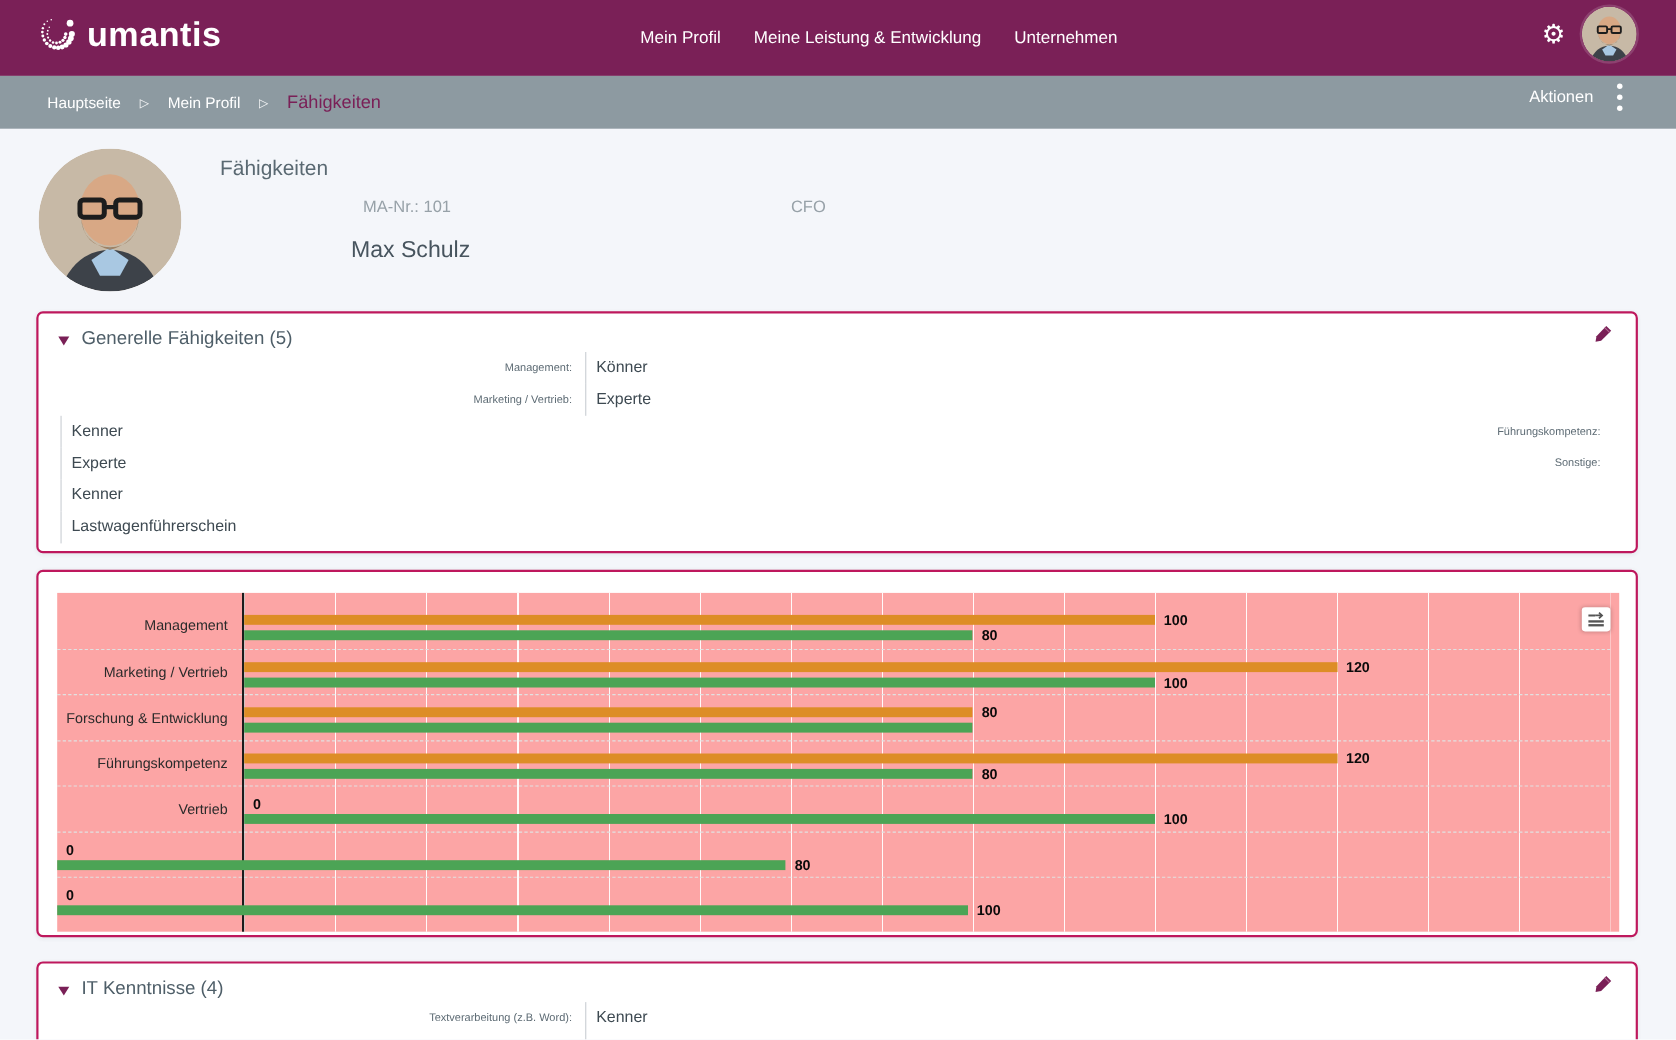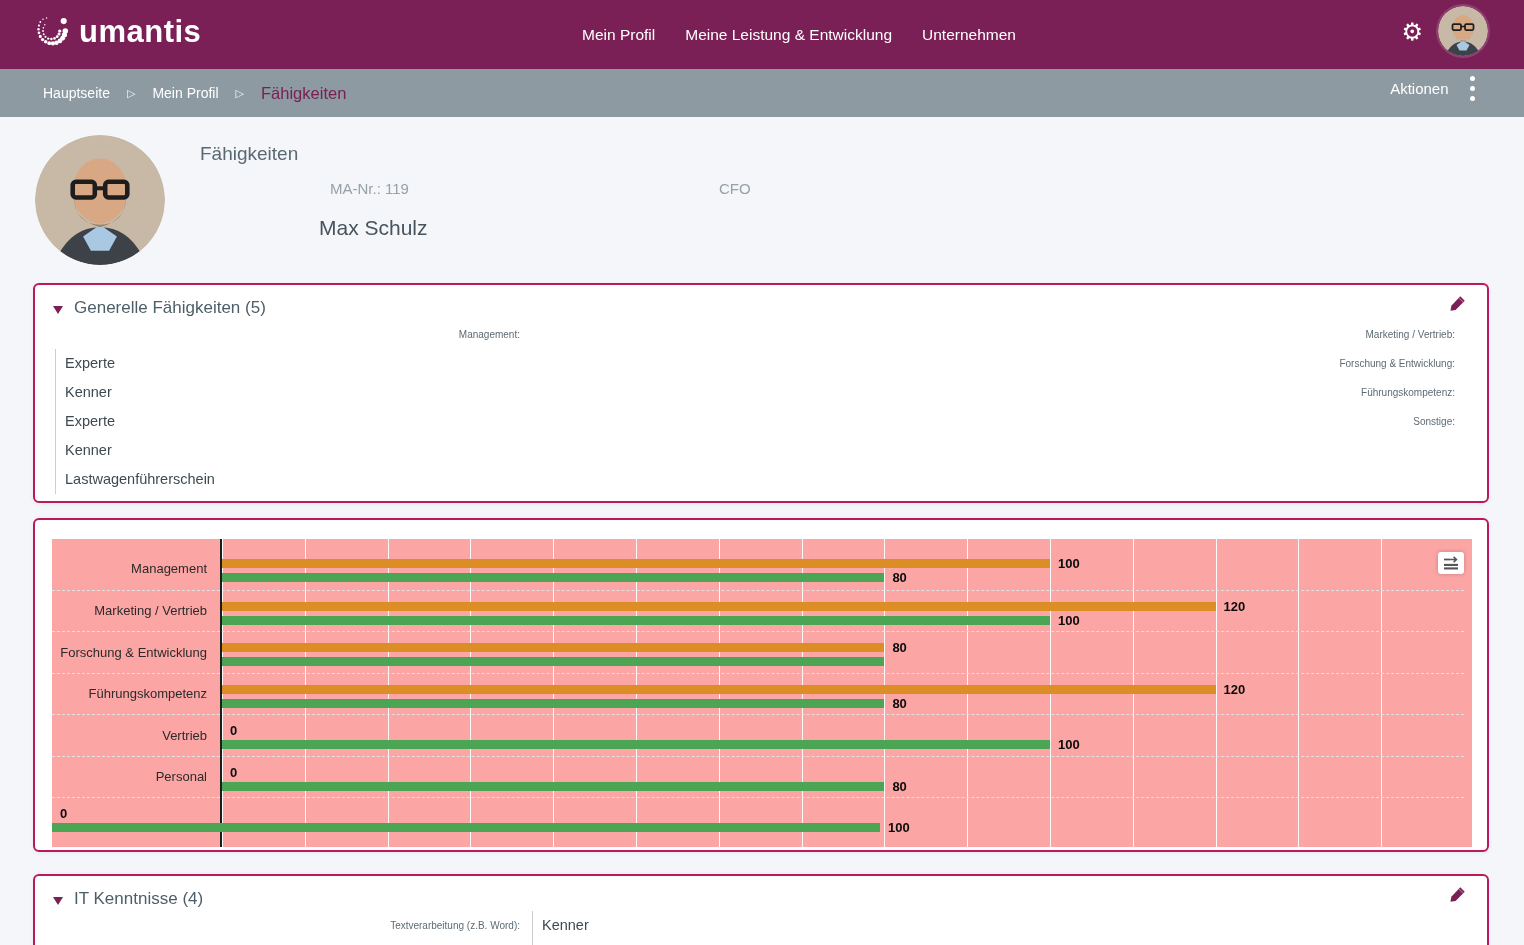--- a/index.html
+++ b/index.html
@@ -155,41 +155,41 @@
         </span>
     </div>
   </div>
 
   <span class="avatar-lg">
     <svg viewBox="0 0 100 100" width="130" height="130">
         <use href="#avatar-sym"></use>
       </svg>
   </span>
   <div class="profile-title">Fähigkeiten</div>
-  <div class="manr">MA-Nr.: 119</div>
+  <div class="manr">MA-Nr.: 101</div>
   <div class="pname">Max Schulz</div>
   <div class="ppos">CFO</div>
 
   <section class="card card-general">
     <div class="card-head">
       <span class="tri"></span>
       <span class="sec-title">
         <span>Generelle Fähigkeiten</span>
         <span>(5)</span>
       </span>
     </div>
     <svg class="pencil" viewBox="0 0 16 16">
       <path d="M10.6 1.2 L14.8 5.4 L6.2 14 L1.4 14.8 L2.2 10 Z" fill="#7a2057"></path>
       <path d="M9.2 2.6 L13.4 6.8" stroke="#b06a92" stroke-width="1"></path>
     </svg>
     <div class="kv" id="general-rows">
         <div class="kv-label">Management:</div>
+        <div class="kv-value">Könner</div>
         <div class="kv-label">Marketing / Vertrieb:</div>
         <div class="kv-value">Experte</div>
-        <div class="kv-label">Forschung &amp; Entwicklung:</div>
         <div class="kv-value">Kenner</div>
         <div class="kv-label">Führungskompetenz:</div>
         <div class="kv-value">Experte</div>
         <div class="kv-label">Sonstige:</div>
         <div class="kv-value">Kenner</div>
         <div class="kv-label"></div>
         <div class="kv-value">Lastwagenführerschein</div>
       </div>
   </section>
 
@@ -235,21 +235,20 @@
           <div class="chart-row">
             <div class="chart-cat">Vertrieb</div>
             <div class="chart-cell">
               <div class="cbar" style="top: 11px; width: 0px; background: rgb(221, 141, 38);"></div>
               <span class="bar-val" style="left: 8px; top: 9px;">0</span>
               <div class="cbar" style="top: 25px; width: 828px; background: rgb(76, 164, 85);"></div>
               <span class="bar-val" style="left: 836px; top: 23px;">100</span>
             </div>
           </div>
           <div class="chart-row">
-            <div class="chart-cat">Personal</div>
             <div class="chart-cell">
               <div class="cbar" style="top: 11px; width: 0px; background: rgb(221, 141, 38);"></div>
               <span class="bar-val" style="left: 8px; top: 9px;">0</span>
               <div class="cbar" style="top: 25px; width: 662.4px; background: rgb(76, 164, 85);"></div>
               <span class="bar-val" style="left: 670.4px; top: 23px;">80</span>
             </div>
           </div>
           <div class="chart-row">
             <div class="chart-cell">
               <div class="cbar" style="top: 11px; width: 0px; background: rgb(221, 141, 38);"></div>

